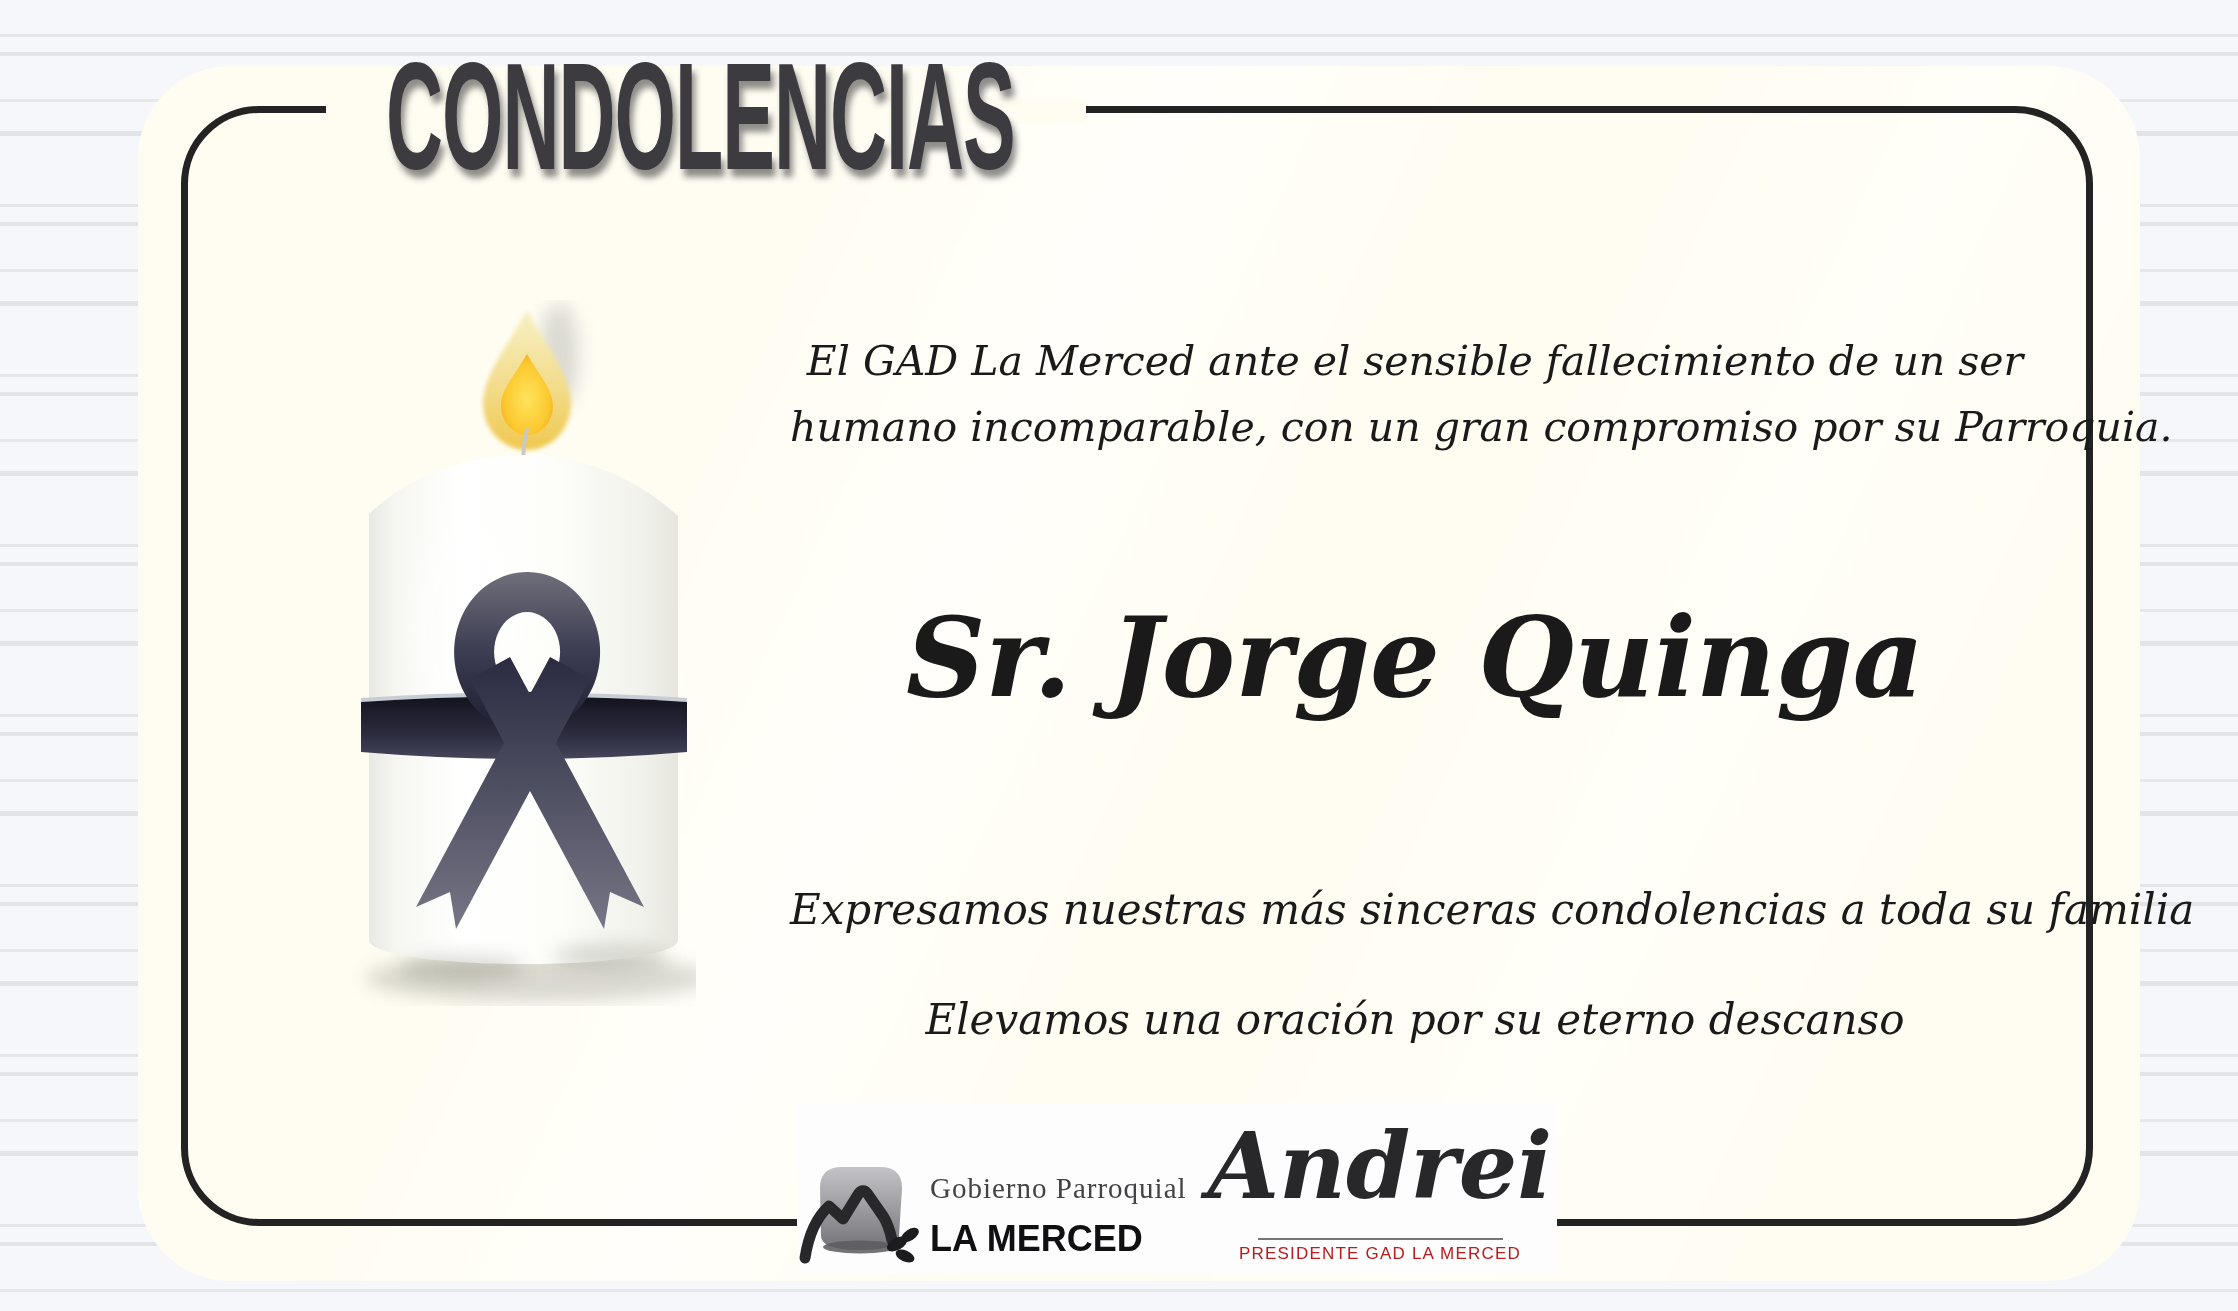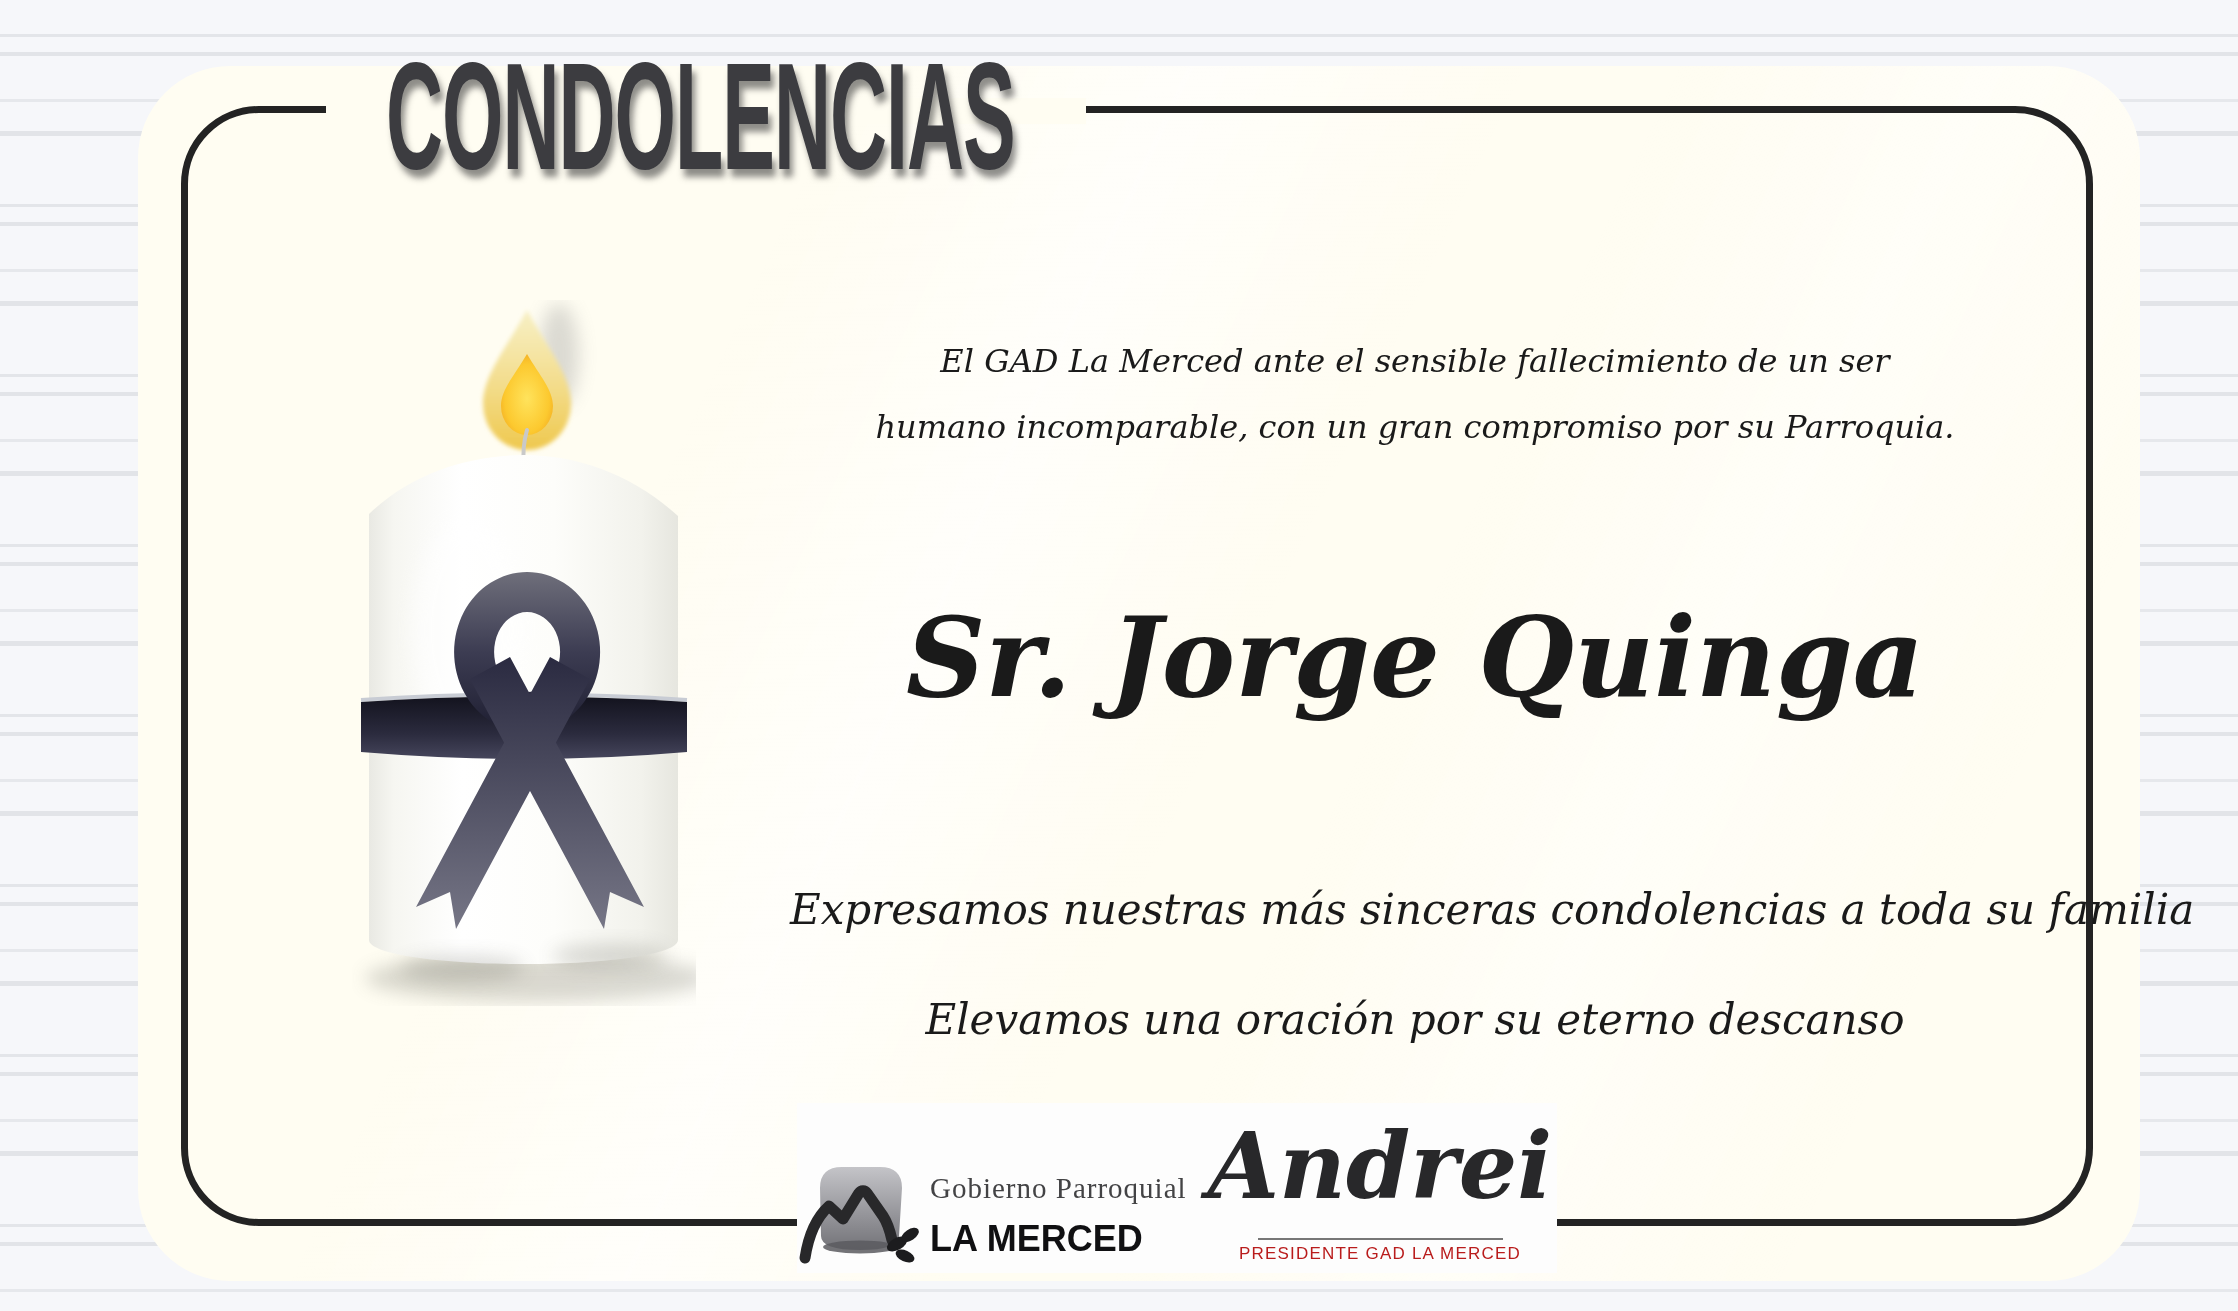--- a/index.html
+++ b/index.html
@@ -52,21 +52,21 @@
     transform:scaleX(.52);transform-origin:left top;
     text-shadow:7px 8px 9px rgba(50,50,50,.55);
   }
 
   .candle-svg{position:absolute;left:352px;top:300px;width:344px;height:706px;}
 
   .message{
     position:absolute;left:790px;width:1250px;text-align:center;color:#1a1a1a;
     font-family:"DejaVu Serif", serif;font-style:italic;
   }
-  .intro{top:328px;font-size:32px;line-height:66px;}
+  .intro{top:328px;font-size:41px;line-height:66px;}
   .intro div{white-space:nowrap;}
   .honoree{
     top:578px;font-size:110px;line-height:160px;font-weight:bold;white-space:nowrap;font-style:italic;
   }
   .condolence{top:878px;font-size:42px;line-height:64px;}
   .condolence div{white-space:nowrap;}
   .condolence .l2{margin-top:46px;}
 
   .parish-logo{position:absolute;left:790px;top:1160px;width:420px;height:115px;}
   .parish-logo .icon{position:absolute;left:0;top:0;width:142px;height:110px;}

